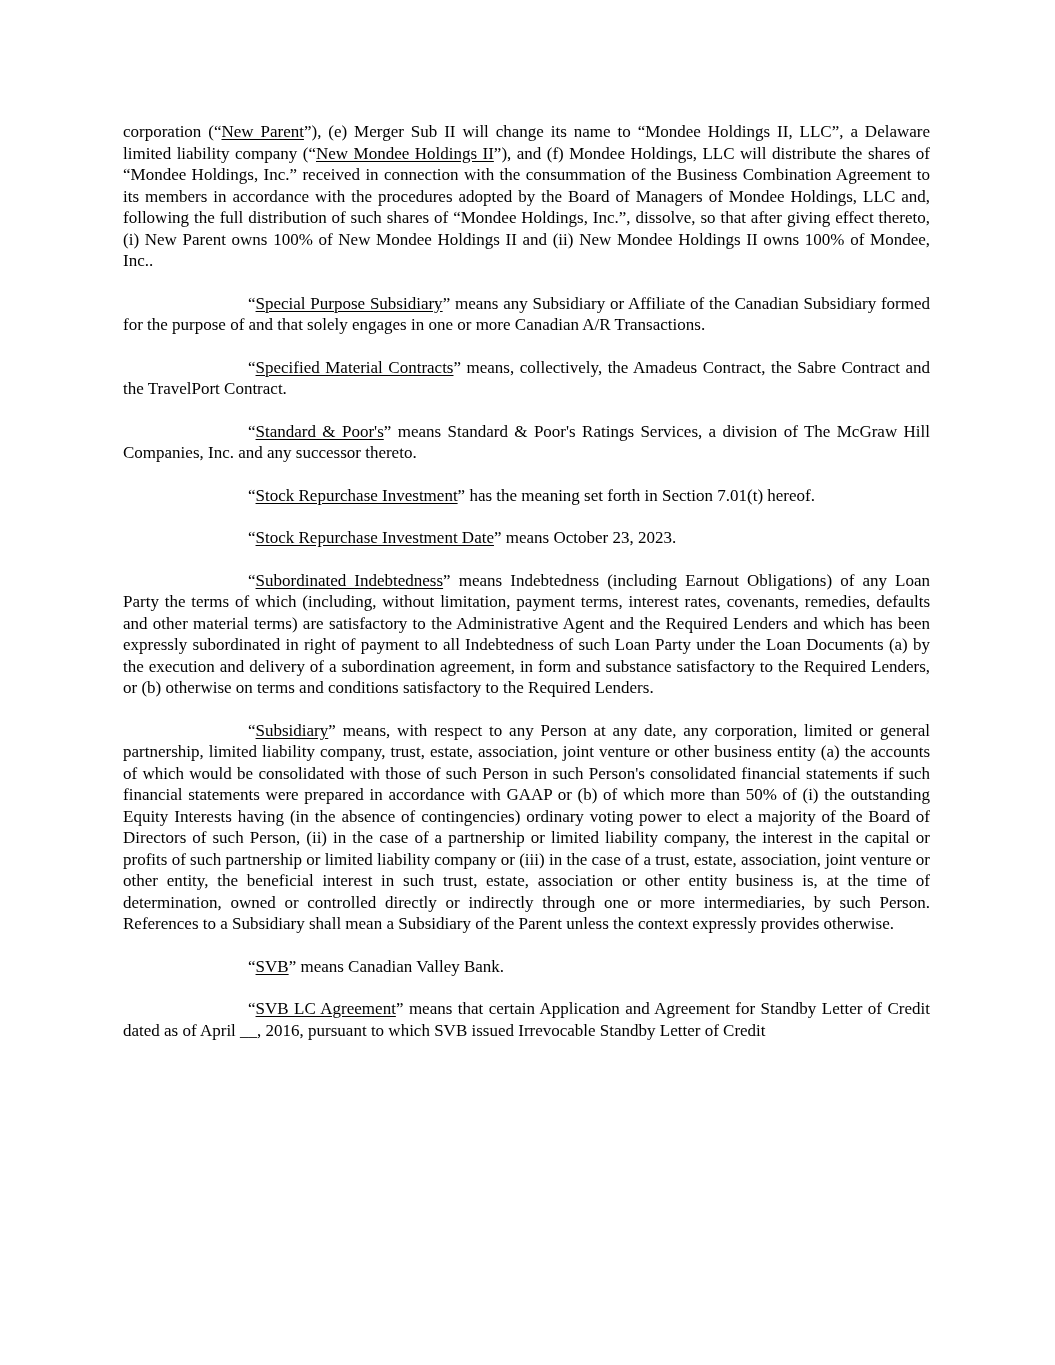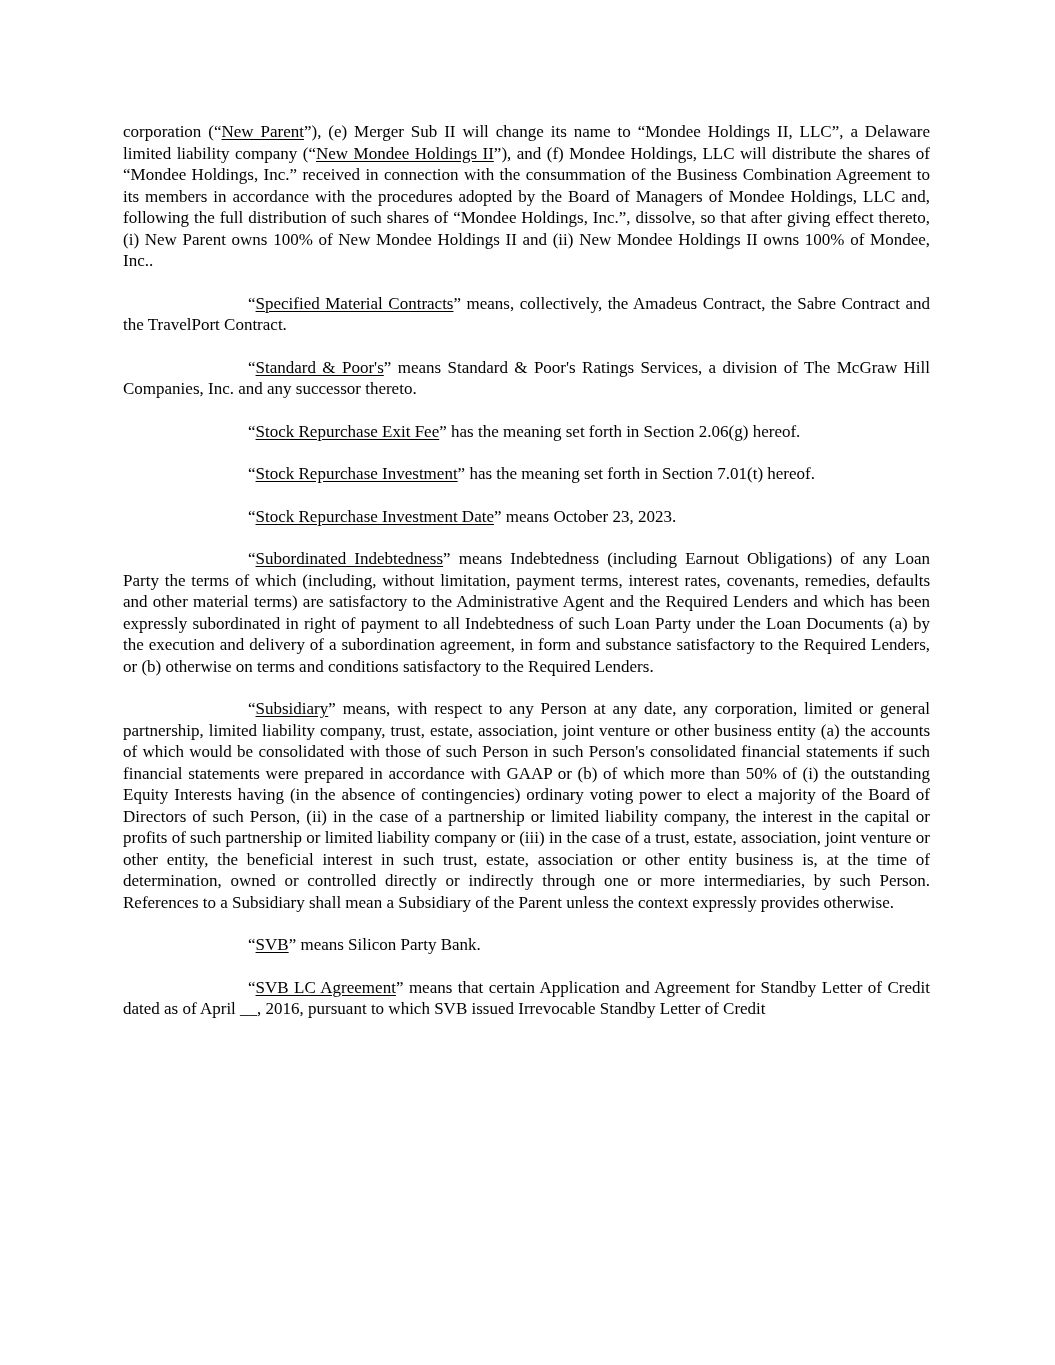--- a/index.html
+++ b/index.html
@@ -74,28 +74,28 @@
     background: #141414;
   }
 </style>
 </head>
 <body>
 
 <div class="page">
 
   <div class="doc-body">
     <p class="noindent"><span>corporation (“</span><span class="u">New Parent</span><span>”), (e) Merger Sub II will change its name to “Mondee Holdings II, LLC”, a Delaware limited liability company (“</span><span class="u">New Mondee Holdings II</span><span>”), and (f) Mondee Holdings, LLC will distribute the shares of “Mondee Holdings, Inc.” received in connection with the consummation of the Business Combination Agreement to its members in accordance with the procedures adopted by the Board of Managers of Mondee Holdings, LLC and, following the full distribution of such shares of “Mondee Holdings, Inc.”, dissolve, so that after giving effect thereto, (i) New Parent owns 100% of New Mondee Holdings II and (ii) New Mondee Holdings II owns 100% of Mondee, Inc..</span></p>
+    <p><span>“</span><span class="u">Special Purpose Subsidiary</span><span>” means any Subsidiary or Affiliate of the Canadian Subsidiary formed for the purpose of and that solely engages in one or more Canadian A/R Transactions.</span></p>
     <p><span>“</span><span class="u">Specified Material Contracts</span><span>” means, collectively, the Amadeus Contract, the Sabre Contract and the TravelPort Contract.</span></p>
     <p><span>“</span><span class="u">Standard &amp; Poor's</span><span>” means Standard &amp; Poor's Ratings Services, a division of The McGraw Hill Companies, Inc. and any successor thereto.</span></p>
-    <p><span>“</span><span class="u">Stock Repurchase Exit Fee</span><span>” has the meaning set forth in Section 2.06(g) hereof.</span></p>
     <p><span>“</span><span class="u">Stock Repurchase Investment</span><span>” has the meaning set forth in Section 7.01(t) hereof.</span></p>
     <p><span>“</span><span class="u">Stock Repurchase Investment Date</span><span>” means October 23, 2023.</span></p>
     <p><span>“</span><span class="u">Subordinated Indebtedness</span><span>” means Indebtedness (including Earnout Obligations) of any Loan Party the terms of which (including, without limitation, payment terms, interest rates, covenants, remedies, defaults and other material terms) are satisfactory to the Administrative Agent and the Required Lenders and which has been expressly subordinated in right of payment to all Indebtedness of such Loan Party under the Loan Documents (a) by the execution and delivery of a subordination agreement, in form and substance satisfactory to the Required Lenders, or (b) otherwise on terms and conditions satisfactory to the Required Lenders.</span></p>
     <p><span>“</span><span class="u">Subsidiary</span><span>” means, with respect to any Person at any date, any corporation, limited or general partnership, limited liability company, trust, estate, association, joint venture or other business entity (a) the accounts of which would be consolidated with those of such Person in such Person's consolidated financial statements if such financial statements were prepared in accordance with GAAP or (b) of which more than 50% of (i) the outstanding Equity Interests having (in the absence of contingencies) ordinary voting power to elect a majority of the Board of Directors of such Person, (ii) in the case of a partnership or limited liability company, the interest in the capital or profits of such partnership or limited liability company or (iii) in the case of a trust, estate, association, joint venture or other entity, the beneficial interest in such trust, estate, association or other entity business is, at the time of determination, owned or controlled directly or indirectly through one or more intermediaries, by such Person. References to a Subsidiary shall mean a Subsidiary of the Parent unless the context expressly provides otherwise.</span></p>
-    <p><span>“</span><span class="u">SVB</span><span>” means Silicon Party Bank.</span></p>
+    <p><span>“</span><span class="u">SVB</span><span>” means Canadian Valley Bank.</span></p>
     <p><span>“</span><span class="u">SVB LC Agreement</span><span>” means that certain Application and Agreement for Standby Letter of Credit dated as of April __, 2016, pursuant to which SVB issued Irrevocable Standby Letter of Credit</span></p>
   </div>
 
   <div class="page-number">- 64 -</div>
 
   <div class="change-bar"></div>
 
   <div class="doc-ids">
     <div class="doc-id-old">147066427v1</div>
     <div class="doc-id-new">147066427v8</div>

